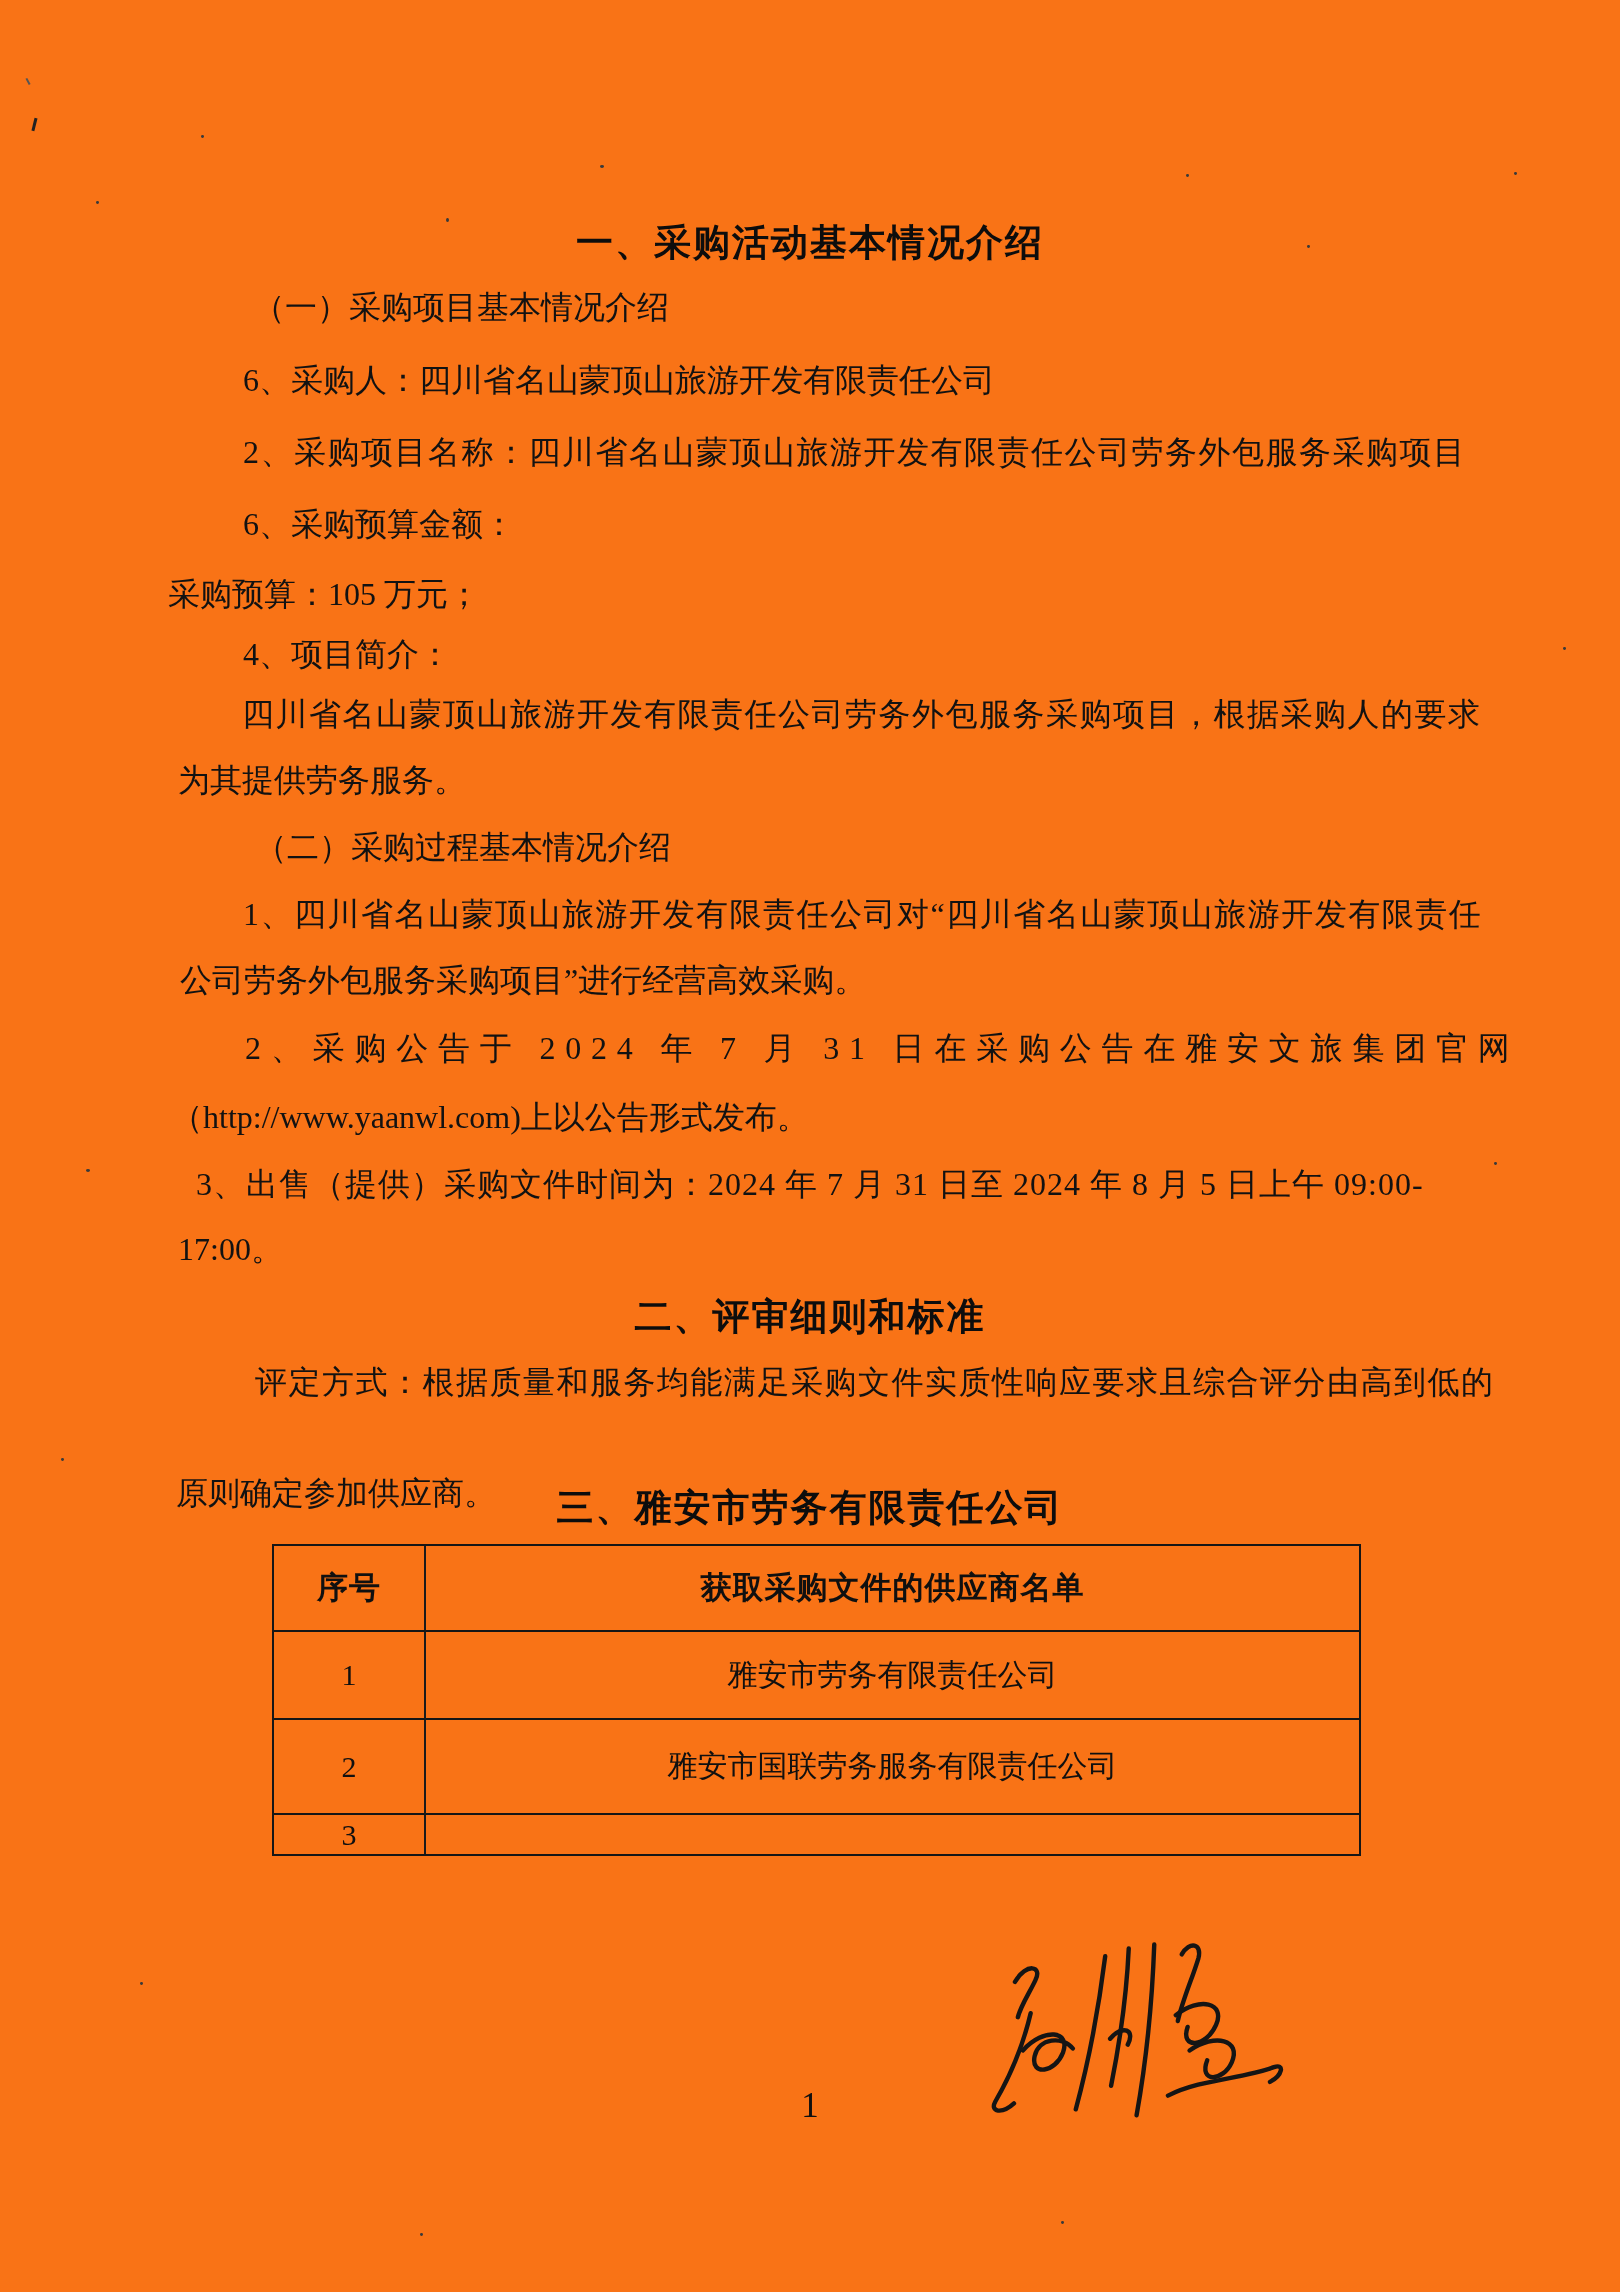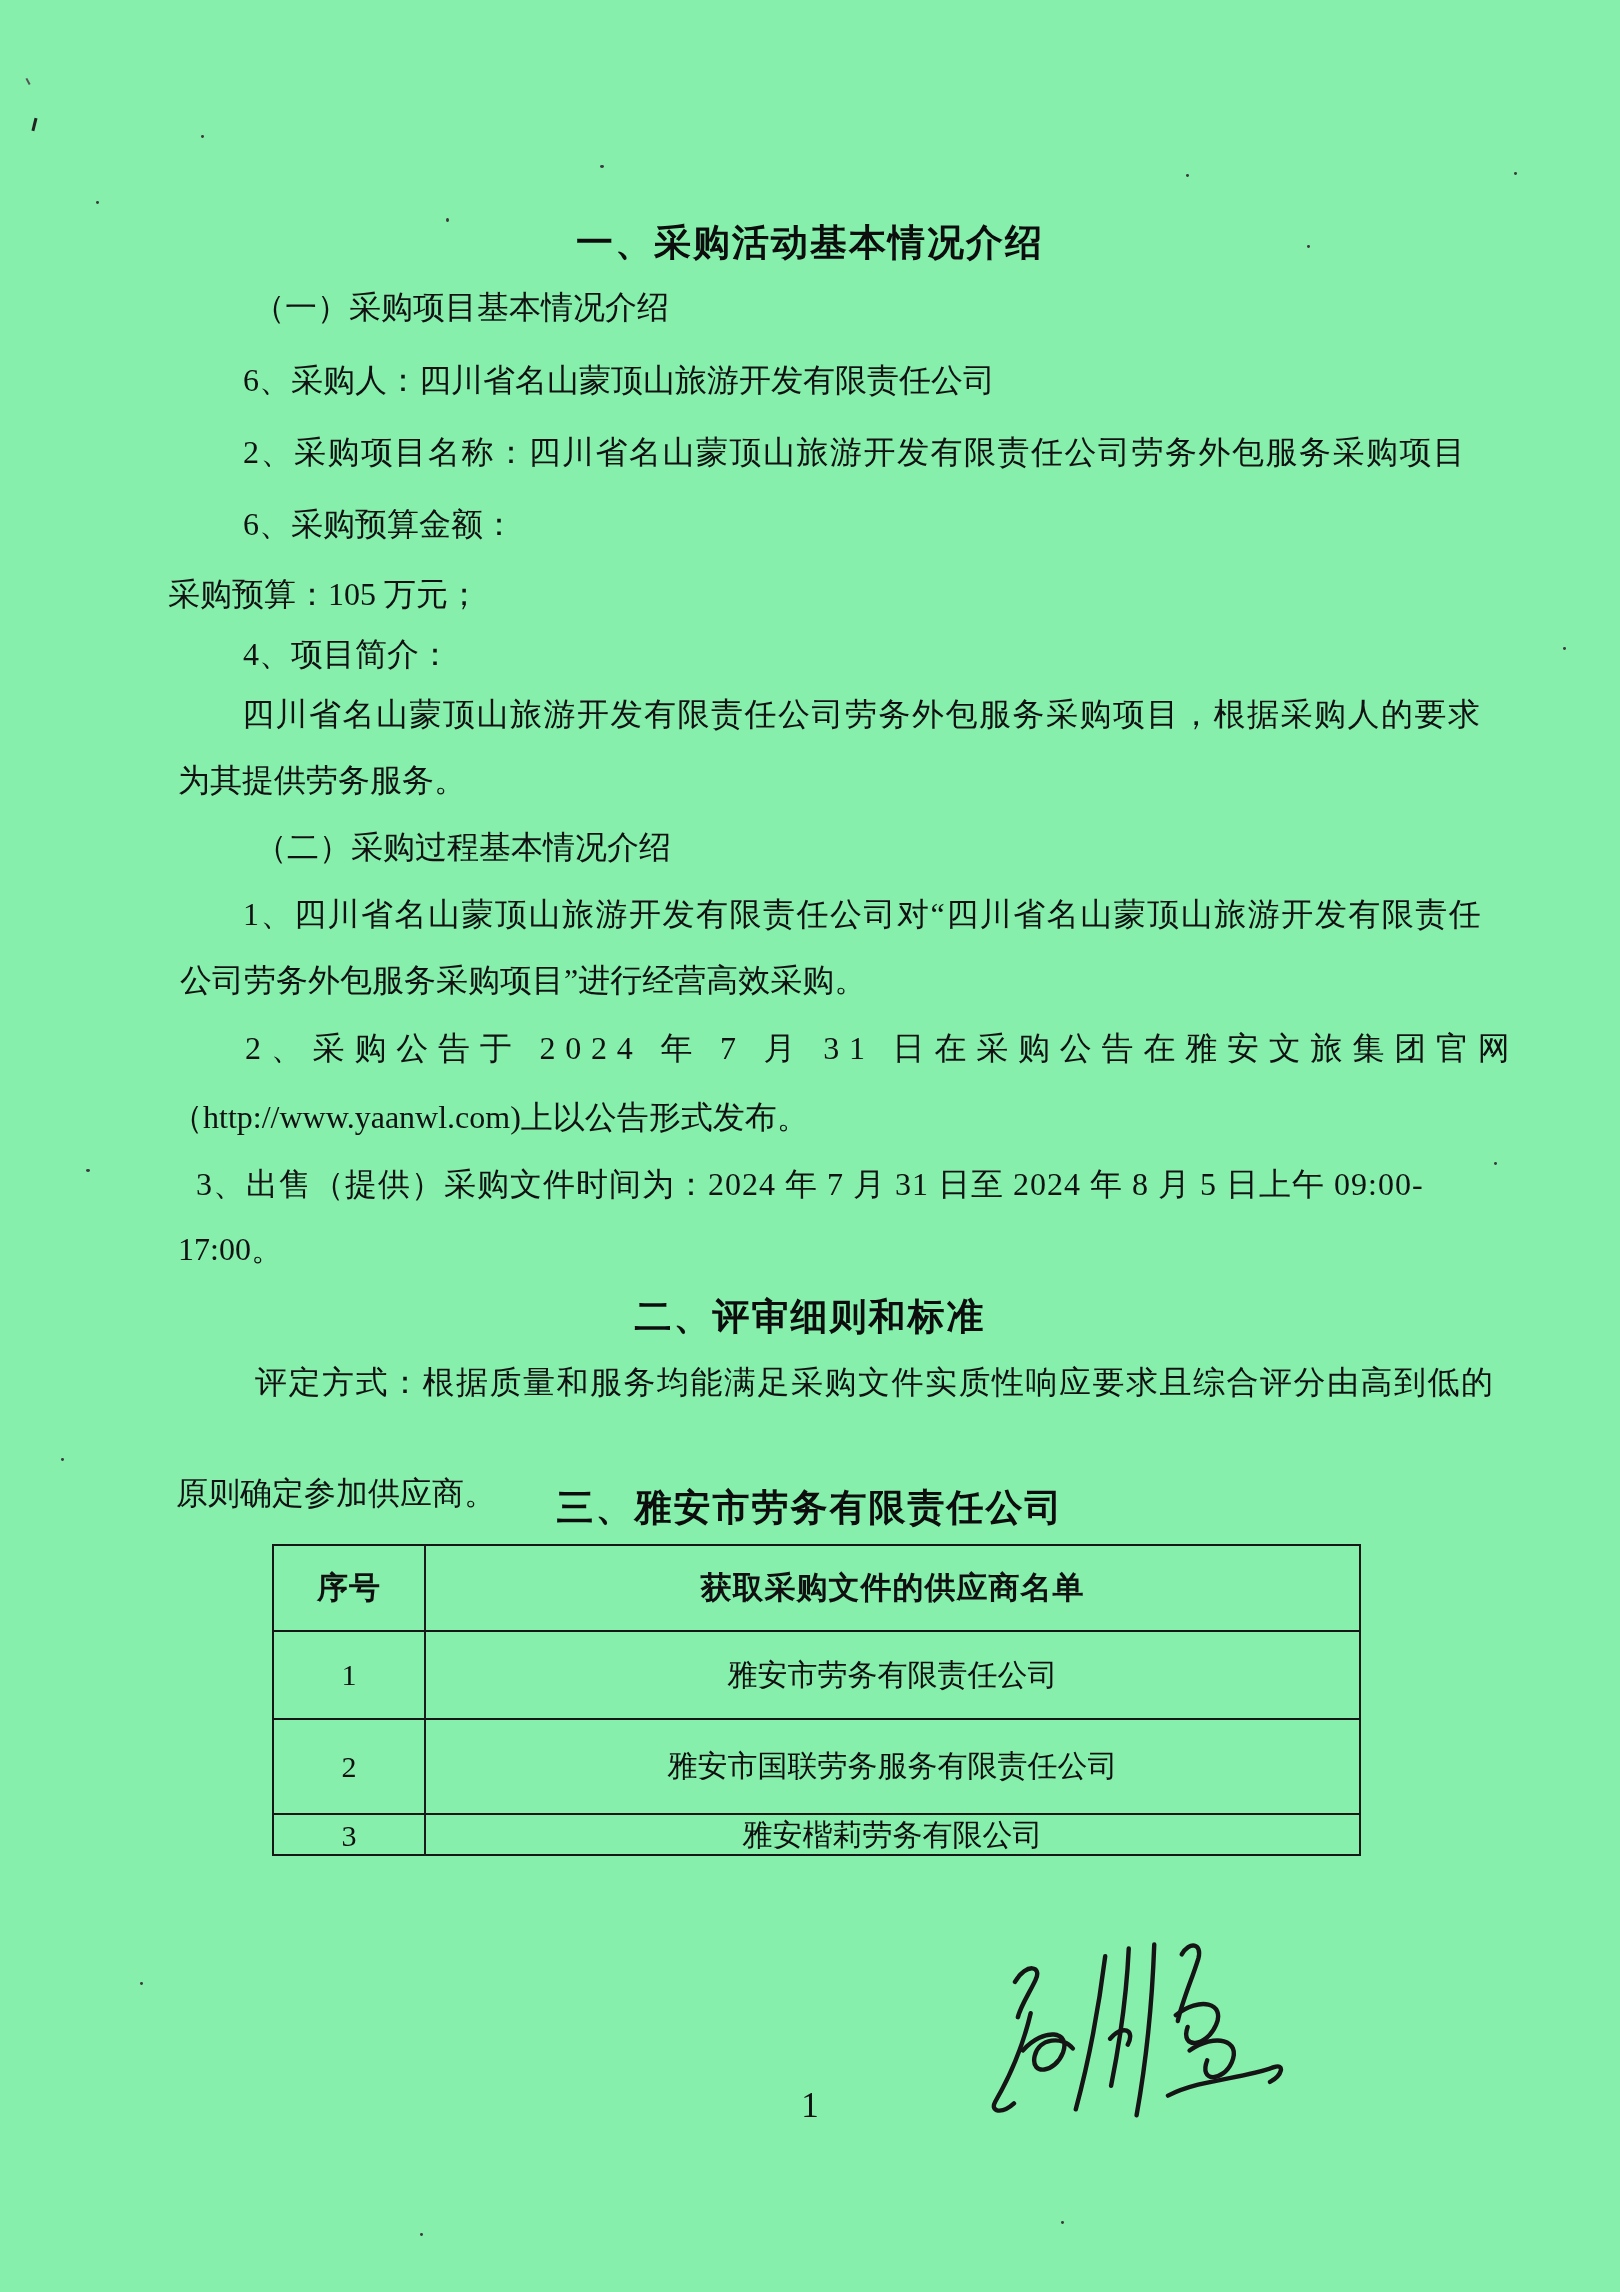--- a/index.html
+++ b/index.html
@@ -1,20 +1,20 @@
 <!DOCTYPE html>
 <html><head>
 <meta charset="utf-8">
 <style>
   html,body{margin:0;padding:0;background:#e8e8e8;}
   .page{
     position:relative;
     width:1620px;height:2293px;
     margin:0 auto;
-    background:#86efac;
+    background:#f97316;
     overflow:hidden;
     font-family:"Liberation Serif","DejaVu Serif",serif;
     color:#111;
   }
   .ln{
     position:absolute;
     white-space:nowrap;
     font-size:32px;
     line-height:1.15;
     color:#121212;
@@ -131,21 +131,20 @@
     <div class="cell head">序号</div>
     <div class="cell head last-col">获取采购文件的供应商名单</div>
 
     <div class="cell">1</div>
     <div class="cell last-col">雅安市劳务有限责任公司</div>
 
     <div class="cell">2</div>
     <div class="cell last-col">雅安市国联劳务服务有限责任公司</div>
 
     <div class="cell last-row">3</div>
-    <div class="cell last-col last-row">雅安楷莉劳务有限公司</div>
   </div>
 
   <svg class="sig" viewBox="0 0 330 210">
     <g fill="none" stroke="#151515" stroke-width="4.5" stroke-linecap="round">
       <path d="M36,62 C48,42 64,46 57,60 C51,73 42,86 39,98"></path>
       <path d="M52,94 C44,128 30,160 16,184 C10,195 23,197 35,186"></path>
       <path d="M44,132 C66,108 93,112 85,134 C77,155 52,158 56,138 C60,119 85,117 95,130"></path>
       <path d="M128,36 C122,84 112,140 98,192"></path>
       <path d="M152,28 C150,72 144,118 134,168"></path>
       <path d="M133,120 C146,105 159,111 151,126"></path>

